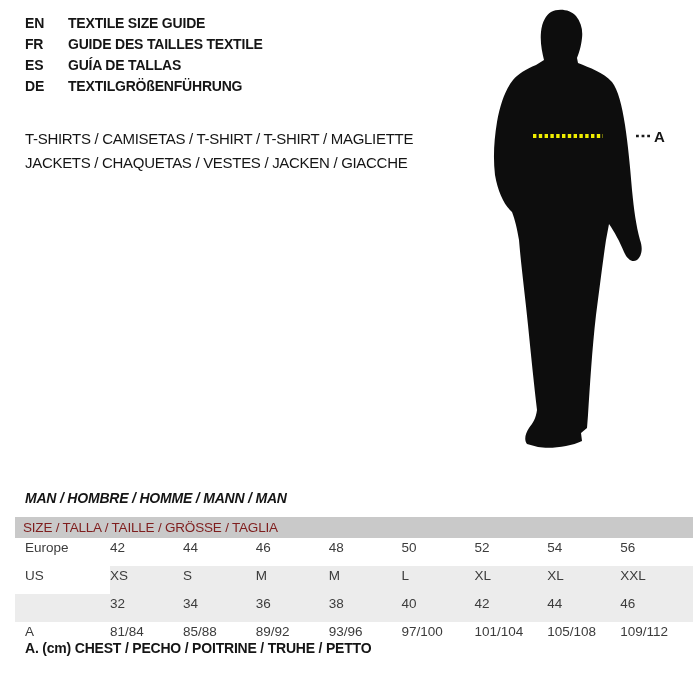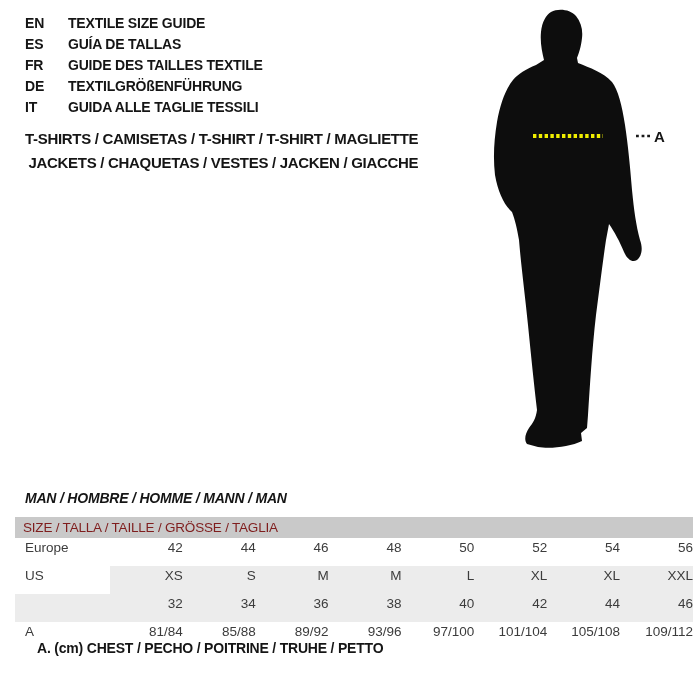--- a/index.html
+++ b/index.html
@@ -14,21 +14,21 @@
   }
   
   .lang-block { position:absolute; left:25px; top:13px; }
   .lang-row { display:flex; line-height:21px; }
   .lang-code {
     width:43px; font-size:14px; font-weight:bold; letter-spacing:-0.2px; color:#151515;
   }
   .lang-text { font-size:14px; font-weight:bold; letter-spacing:-0.2px; color:#151515;text-align:right; }
   
   .cat-block { position:absolute; left:25px; top:127px; }
-  .cat-line { font-size:15px; font-weight:bold; letter-spacing:-0.3px; line-height:24px; color:#151515;text-align:right; }
+  .cat-line { font-size:15px; font-weight:normal; letter-spacing:-0.3px; line-height:24px; color:#151515; }
   
   .figure-wrap { position:absolute; left:488px; top:4px; width:180px; height:452px; }
   .figure-wrap svg { display:block; }
   .measure-label {
     position:absolute; left:166px; top:124px;
     font-size:15px; font-weight:bold; color:#151515;
   }
   
   .man-title {
     position:absolute; left:25px; top:490px;
@@ -39,50 +39,46 @@
   .thead {
     height:21px; line-height:21px;
     background:var(--header-bg,#c9c9c9);
     padding-left:8px; color:#7f1d1d; letter-spacing:-0.2px;
   }
   .trow { display:flex; height:28px; line-height:20px; }
   .trow.shade { background:var(--shade-bg,#ececec); }
   .tlabel { width:95px; padding-left:10px; flex:0 0 95px; }
   .trow.shade .tlabel.label-white { background:#ffffff; }
   .tcells { flex:1; display:flex; }
-  .tcell { flex:1; text-align:right; }
+  .tcell { flex:1; text-align:left; }
   
   .footnote {
     position:absolute; left:25px; top:640px;
-    font-size:14px; font-weight:bold; letter-spacing:-0.2px; color:#151515;margin-left:12px;
+    font-size:14px; font-weight:bold; letter-spacing:-0.2px; color:#151515;
   }
 </style>
 </head>
 <body>
 
 <div class="lang-block">
   <div class="lang-row">
     <span class="lang-code">EN</span>
     <span class="lang-text">TEXTILE SIZE GUIDE</span>
   </div>
   <div class="lang-row">
+    <span class="lang-code">FR</span>
+    <span class="lang-text">GUIDE DES TAILLES TEXTILE</span>
+  </div>
+  <div class="lang-row">
     <span class="lang-code">ES</span>
     <span class="lang-text">GUÍA DE TALLAS</span>
   </div>
   <div class="lang-row">
-    <span class="lang-code">FR</span>
-    <span class="lang-text">GUIDE DES TAILLES TEXTILE</span>
-  </div>
-  <div class="lang-row">
     <span class="lang-code">DE</span>
     <span class="lang-text">TEXTILGRÖßENFÜHRUNG</span>
-  </div>
-  <div class="lang-row">
-    <span class="lang-code">IT</span>
-    <span class="lang-text">GUIDA ALLE TAGLIE TESSILI</span>
   </div>
 </div>
 
 <div class="cat-block">
   <div class="cat-line">T-SHIRTS / CAMISETAS / T-SHIRT / T-SHIRT / MAGLIETTE</div>
   <div class="cat-line">JACKETS / CHAQUETAS / VESTES / JACKEN / GIACCHE</div>
 </div>
 
 <div class="figure-wrap">
   <svg width="180" height="452" viewBox="488 4 180 452">

